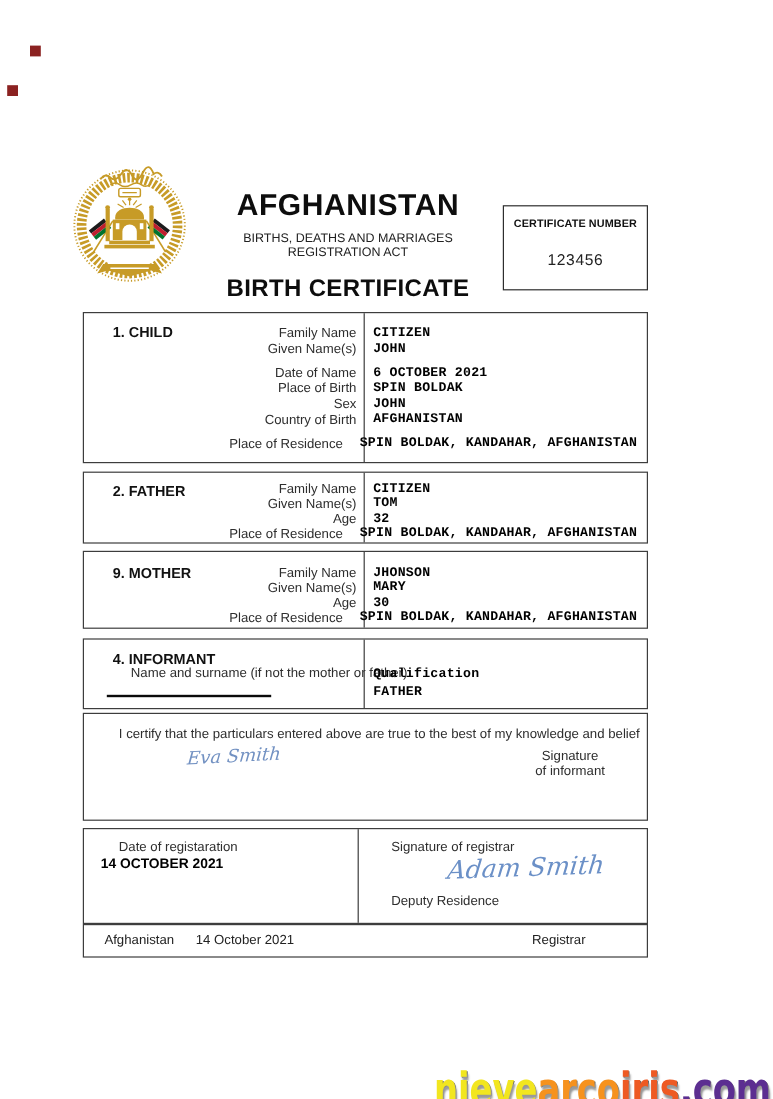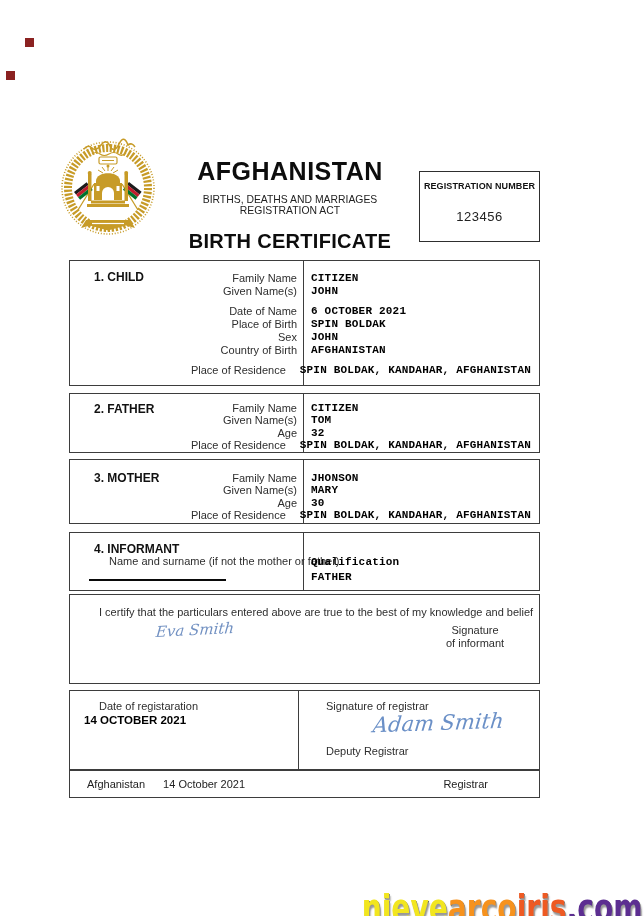--- a/index.html
+++ b/index.html
@@ -106,21 +106,21 @@
     <path class="gold-f" d="M28,88 L72,88 L77,96 L68,93.5 L50,98.5 L32,93.5 L23,96 Z"></path>
     <line x1="34" y1="91.5" x2="66" y2="91.5" stroke="#fff" stroke-width="1.2"></line>
   </svg>
 
   <div class="titleblock">
     <div class="country">AFGHANISTAN</div>
     <div class="act">BIRTHS, DEATHS AND MARRIAGES REGISTRATION ACT</div>
     <div class="doctitle">BIRTH CERTIFICATE</div>
   </div>
   <div class="regbox">
-    <div class="reglabel">REGISTRATION NUMBER</div>
+    <div class="reglabel">CERTIFICATE NUMBER</div>
     <div class="regnum">123456</div>
   </div>
 
   <div class="box" style="top:228px;height:124px;">
     <div class="divider"></div>
     <div class="sec-title">1. CHILD</div>
     <div class="rows" style="top:11px;">
         <div class="row">
           <span class="lbl">Family Name</span>
           <span class="val">CITIZEN</span>
@@ -170,21 +170,21 @@
         </div>
         <div class="row">
           <span class="lbl">Place of Residence</span>
           <span class="val">SPIN BOLDAK, KANDAHAR, AFGHANISTAN</span>
         </div>
       </div>
   </div>
 
   <div class="box tight" style="top:427px;height:63px;">
     <div class="divider"></div>
-    <div class="sec-title" style="top:11px;">3. MOTHER</div>
+    <div class="sec-title" style="top:11px;">9. MOTHER</div>
     <div class="rows" style="top:12px;">
         <div class="row">
           <span class="lbl">Family Name</span>
           <span class="val">JHONSON</span>
         </div>
         <div class="row">
           <span class="lbl">Given Name(s)</span>
           <span class="val">MARY</span>
         </div>
         <div class="row">
@@ -215,21 +215,21 @@
       <div>of informant</div>
     </div>
   </div>
 
   <div class="box" style="top:658px;height:78px;">
     <div class="divider" style="left:228px;"></div>
     <div class="abs smalltext" style="left:14px;top:9px;">Date of registaration</div>
     <div class="abs" style="left:14px;top:23px;font-size:11.5px;font-weight:bold;color:#000;">14 OCTOBER 2021</div>
     <div class="abs smalltext" style="left:241px;top:9px;">Signature of registrar</div>
     <div class="abs signature sig-registrar" style="left:303px;top:20px;">Adam Smith</div>
-    <div class="abs smalltext" style="left:241px;top:54px;">Deputy Registrar</div>
+    <div class="abs smalltext" style="left:241px;top:54px;">Deputy Residence</div>
   </div>
 
   <div class="box" style="top:738px;height:26px;">
     <div class="footer-row">
       <span style="margin-left:17px;">Afghanistan</span>
       <span style="margin-left:18px;">14 October 2021</span>
       <span style="margin-left:auto;margin-right:51px;">Registrar</span>
     </div>
   </div>
 

